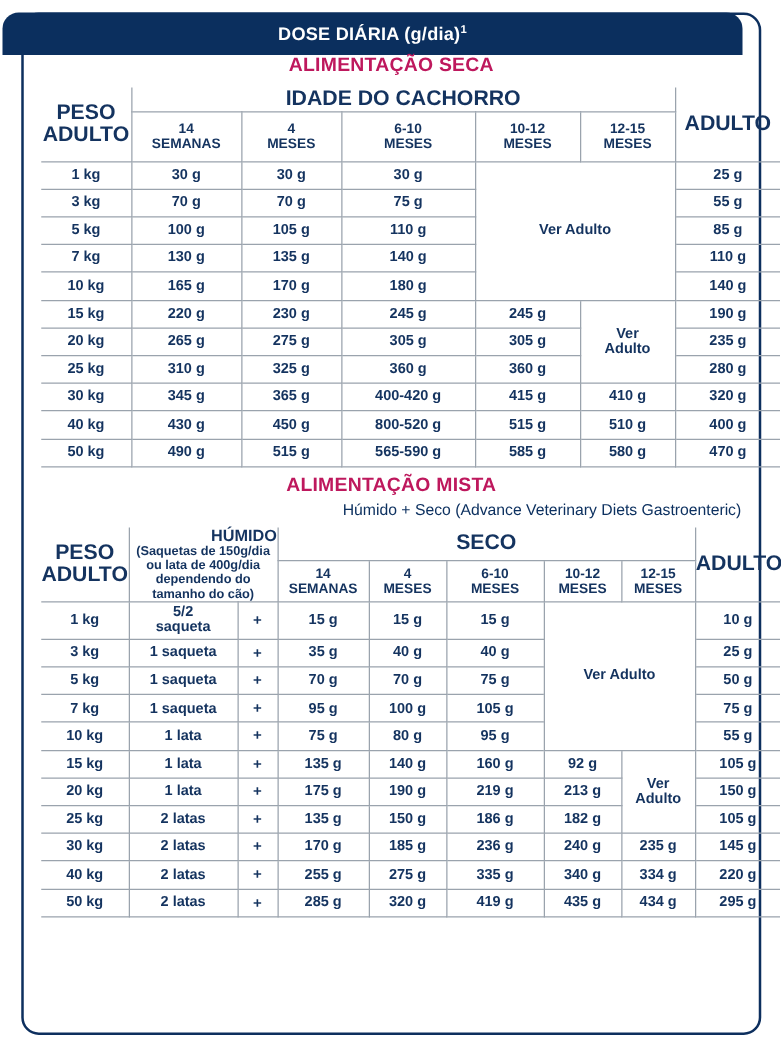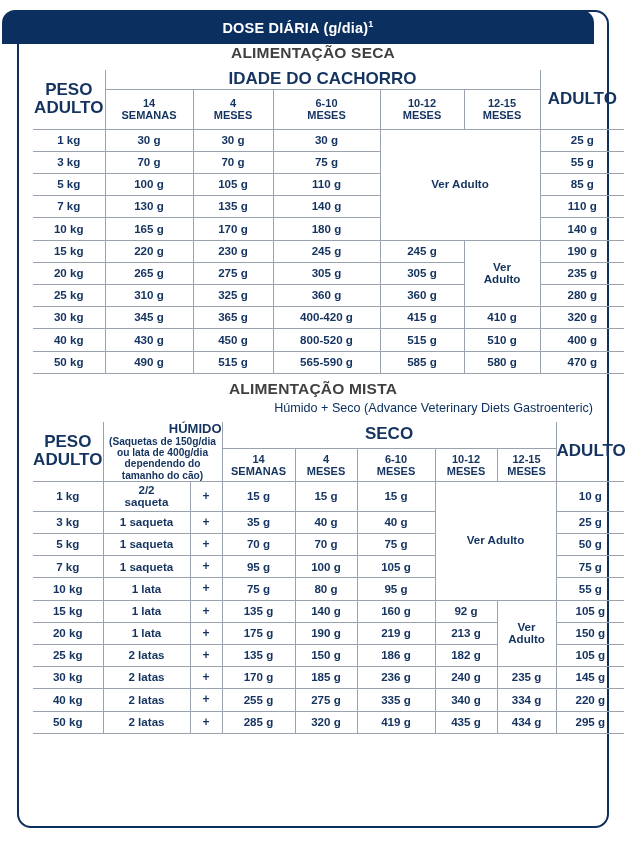--- a/index.html
+++ b/index.html
@@ -53,21 +53,21 @@
   
   .content {
     position: absolute;
     left: 19px; top: 44px;
     width: 588px;
     padding: 0 14px;
   }
 
   .sect-title {
     text-align: center;
-    color: #404040;
+    color: #be185d;
     font-weight: bold;
     font-size: 15.5px;
     letter-spacing: .2px;
   }
   .sect-sub {
     text-align: right;
     color: #0d3160;
     font-size: 12.6px;
     font-weight: normal;
     margin-top: 3px;
@@ -322,21 +322,21 @@
             </td>
             <td class="hdr2">
               <div>12-15</div>
               <div>MESES</div>
             </td>
           </tr>
 
           <tr>
             <td class="cell r1">1 kg</td>
             <td class="cell r1">
-              <div>2/2</div>
+              <div>5/2</div>
               <div>saqueta</div>
             </td>
             <td class="plus r1">+</td>
             <td class="cell r1">15 g</td>
             <td class="cell r1">15 g</td>
             <td class="cell r1">15 g</td>
             <td class="cell" colspan="2" rowspan="5">Ver Adulto</td>
             <td class="cell r1">10 g</td>
           </tr>
           <tr>

